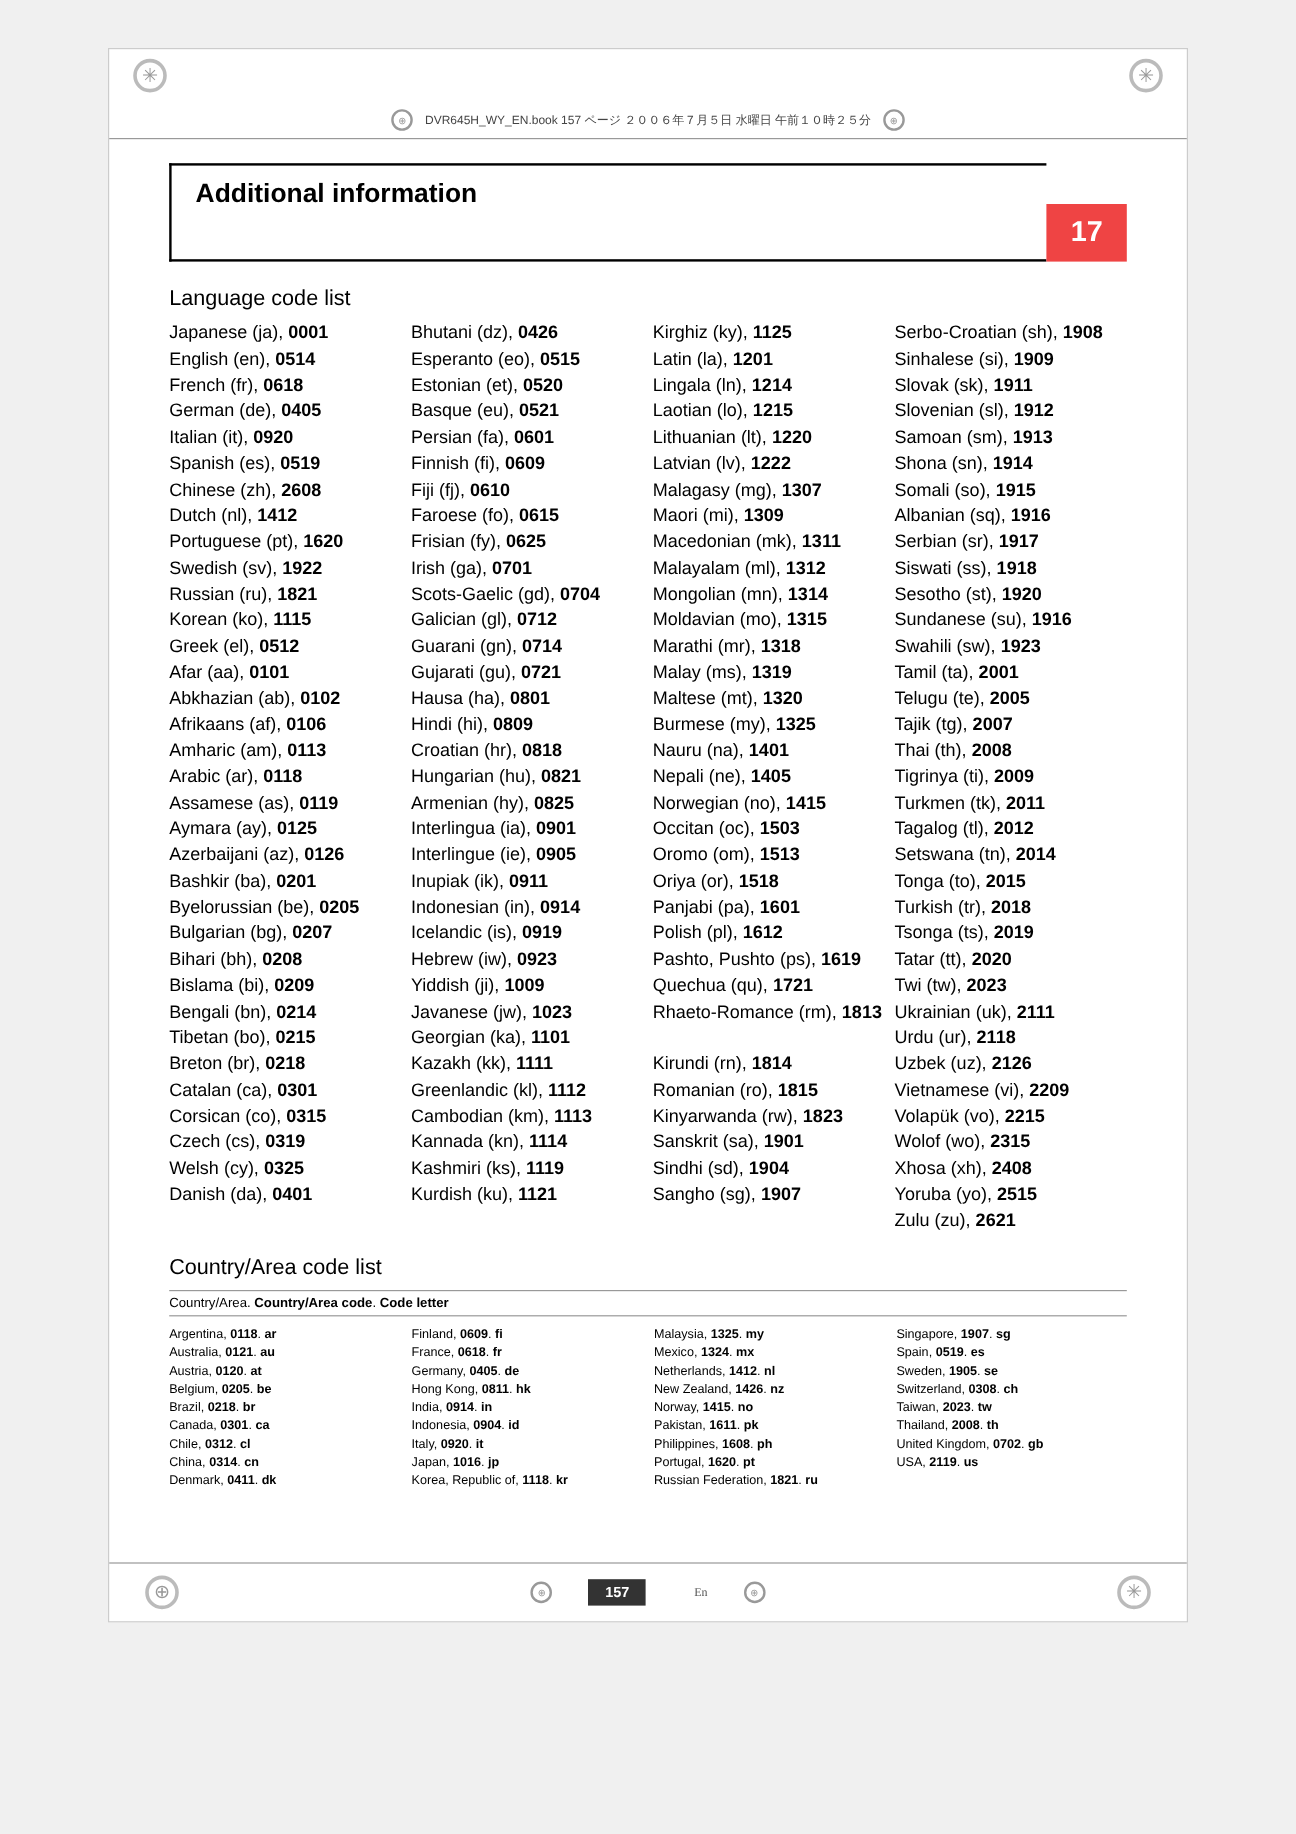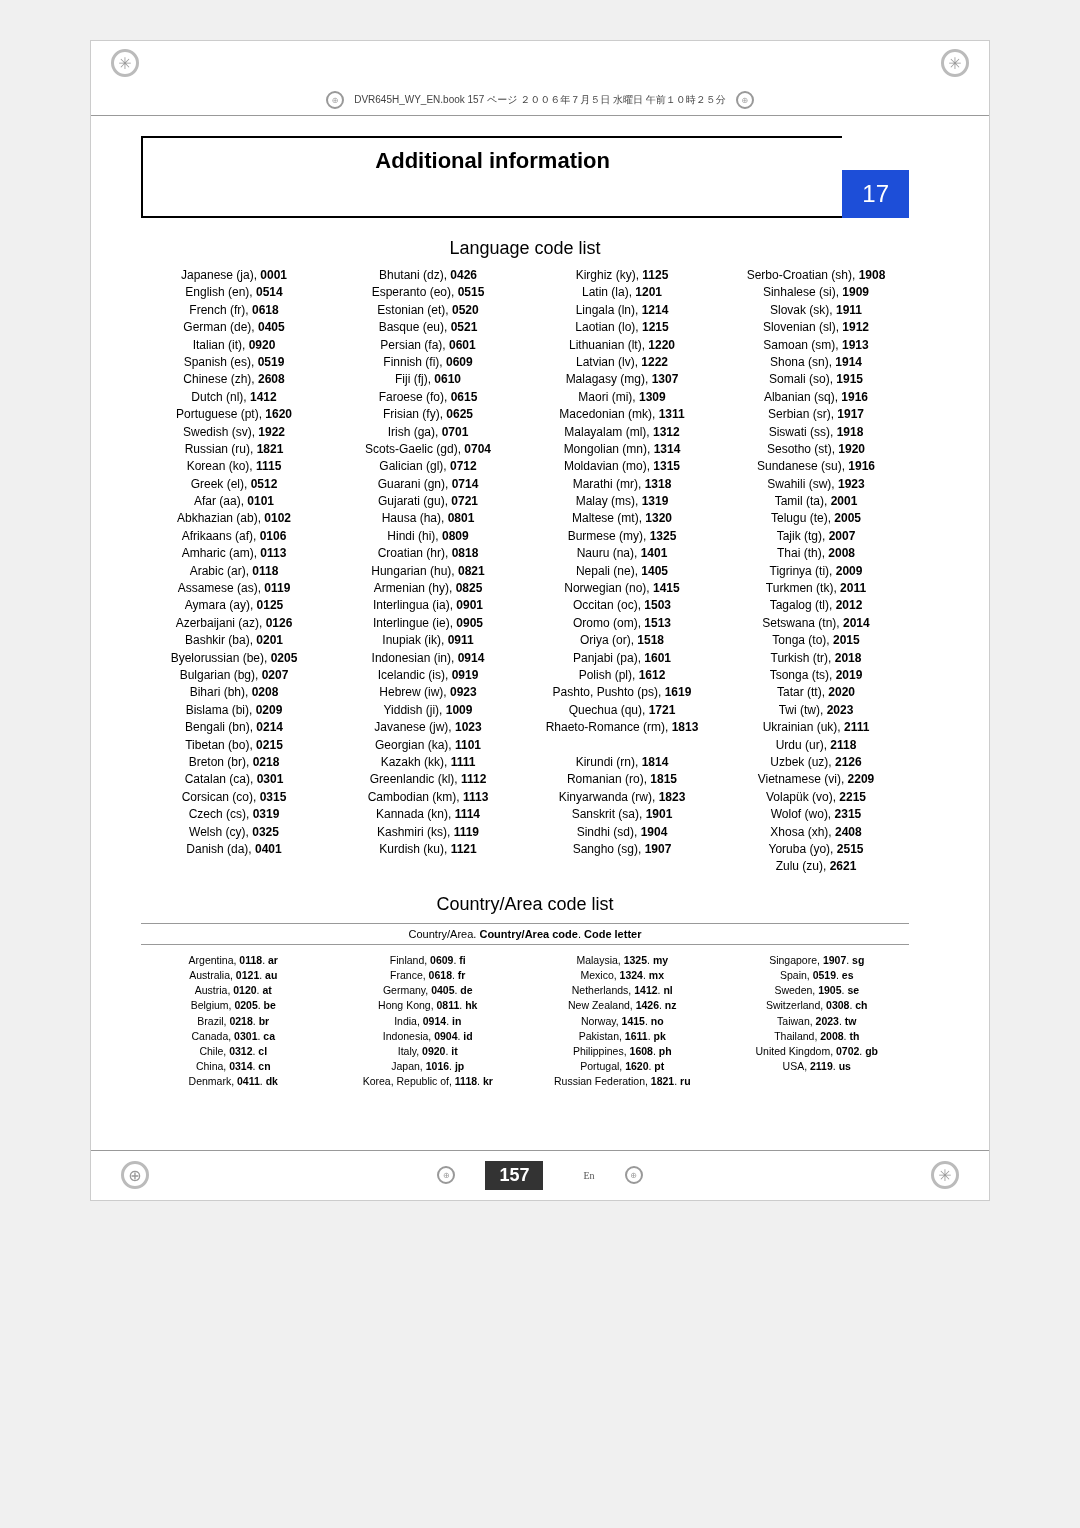--- a/index.html
+++ b/index.html
@@ -34,42 +34,41 @@
       border: 2px solid #999;
       border-radius: 50%;
       display: inline-flex;
       align-items: center;
       justify-content: center;
       font-size: 8px;
       color: #999;
       margin: 0 10px;
     }
     .page-content {
-      padding: 20px 80px 40px 50px;
-      text-align: center;
+      padding: 20px 50px 40px 50px;
     }
     .chapter-header {
       display: flex;
       align-items: stretch;
       margin-bottom: 20px;
     }
     .chapter-title-box {
       background: #fff;
       border: 2px solid #000;
       border-right: none;
       padding: 10px 20px;
       font-size: 22px;
       font-weight: bold;
       flex: 1;
     }
     .chapter-number-box {
-      background: #1d4ed8;
+      background: #ef4444;
       color: #fff;
       font-size: 24px;
-      font-weight: normal;
+      font-weight: bold;
       padding: 10px 20px;
       display: flex;
       align-items: center;
       justify-content: center;
       min-width: 60px;
       margin-top: 34px;
     }
     .section-title {
       font-size: 18px;
       font-weight: normal;
@@ -79,21 +78,21 @@
       border-top: 1px solid #999;
       border-bottom: 1px solid #999;
       padding: 4px 0;
       font-size: 11px;
       margin-bottom: 8px;
     }
     .columns-4 {
       display: grid;
       grid-template-columns: 1fr 1fr 1fr 1fr;
       gap: 0 8px;
-      font-size: 12px;
+      font-size: 15px;
       line-height: 1.45;
     }
     .col-entry {
       display: block;
     }
     .country-section {
       margin-top: 18px;
     }
     .columns-4-country {
       display: grid;
@@ -106,21 +105,21 @@
       display: flex;
       align-items: center;
       justify-content: space-between;
       padding: 10px 30px;
       border-top: 1px solid #999;
       margin-top: 20px;
     }
     .page-number-box {
       background: #333;
       color: #fff;
-      font-size: 18px;
+      font-size: 12px;
       font-weight: bold;
       padding: 4px 14px;
     }
     .en-label {
       font-size: 10px;
       color: #555;
       font-family: Liberation Serif, serif;
     }
     .decorative-circle {
       width: 28px; height: 28px;

